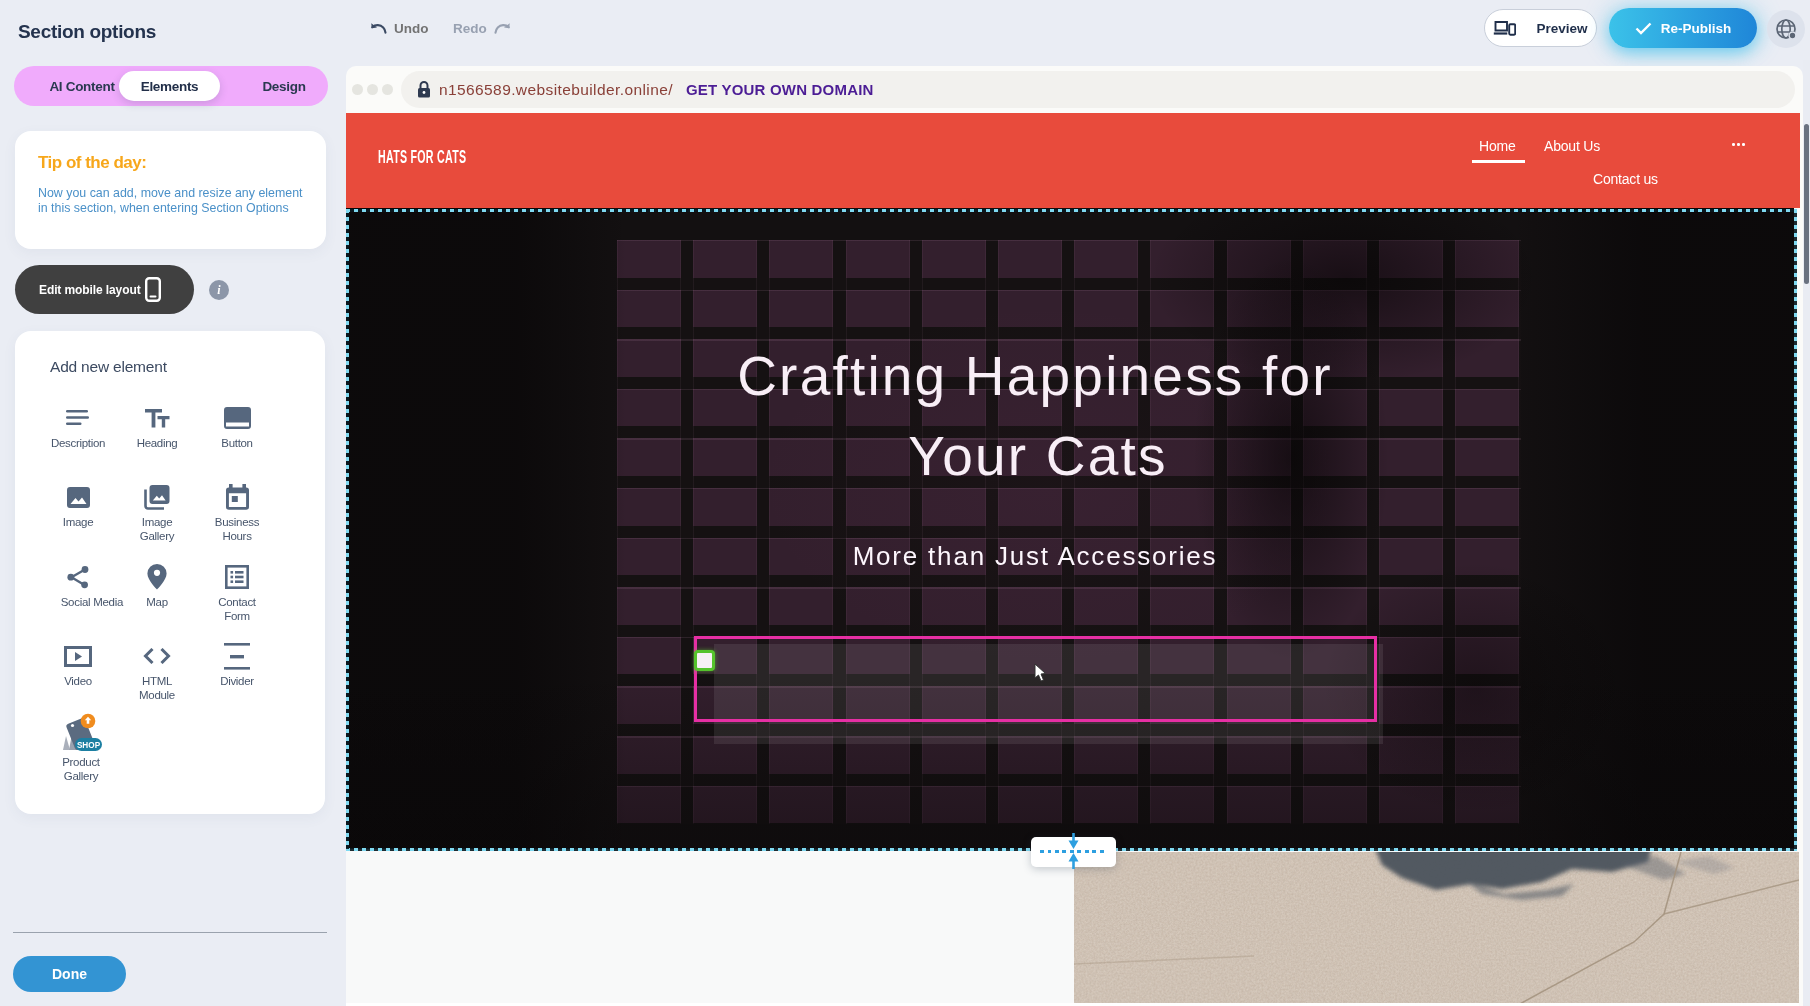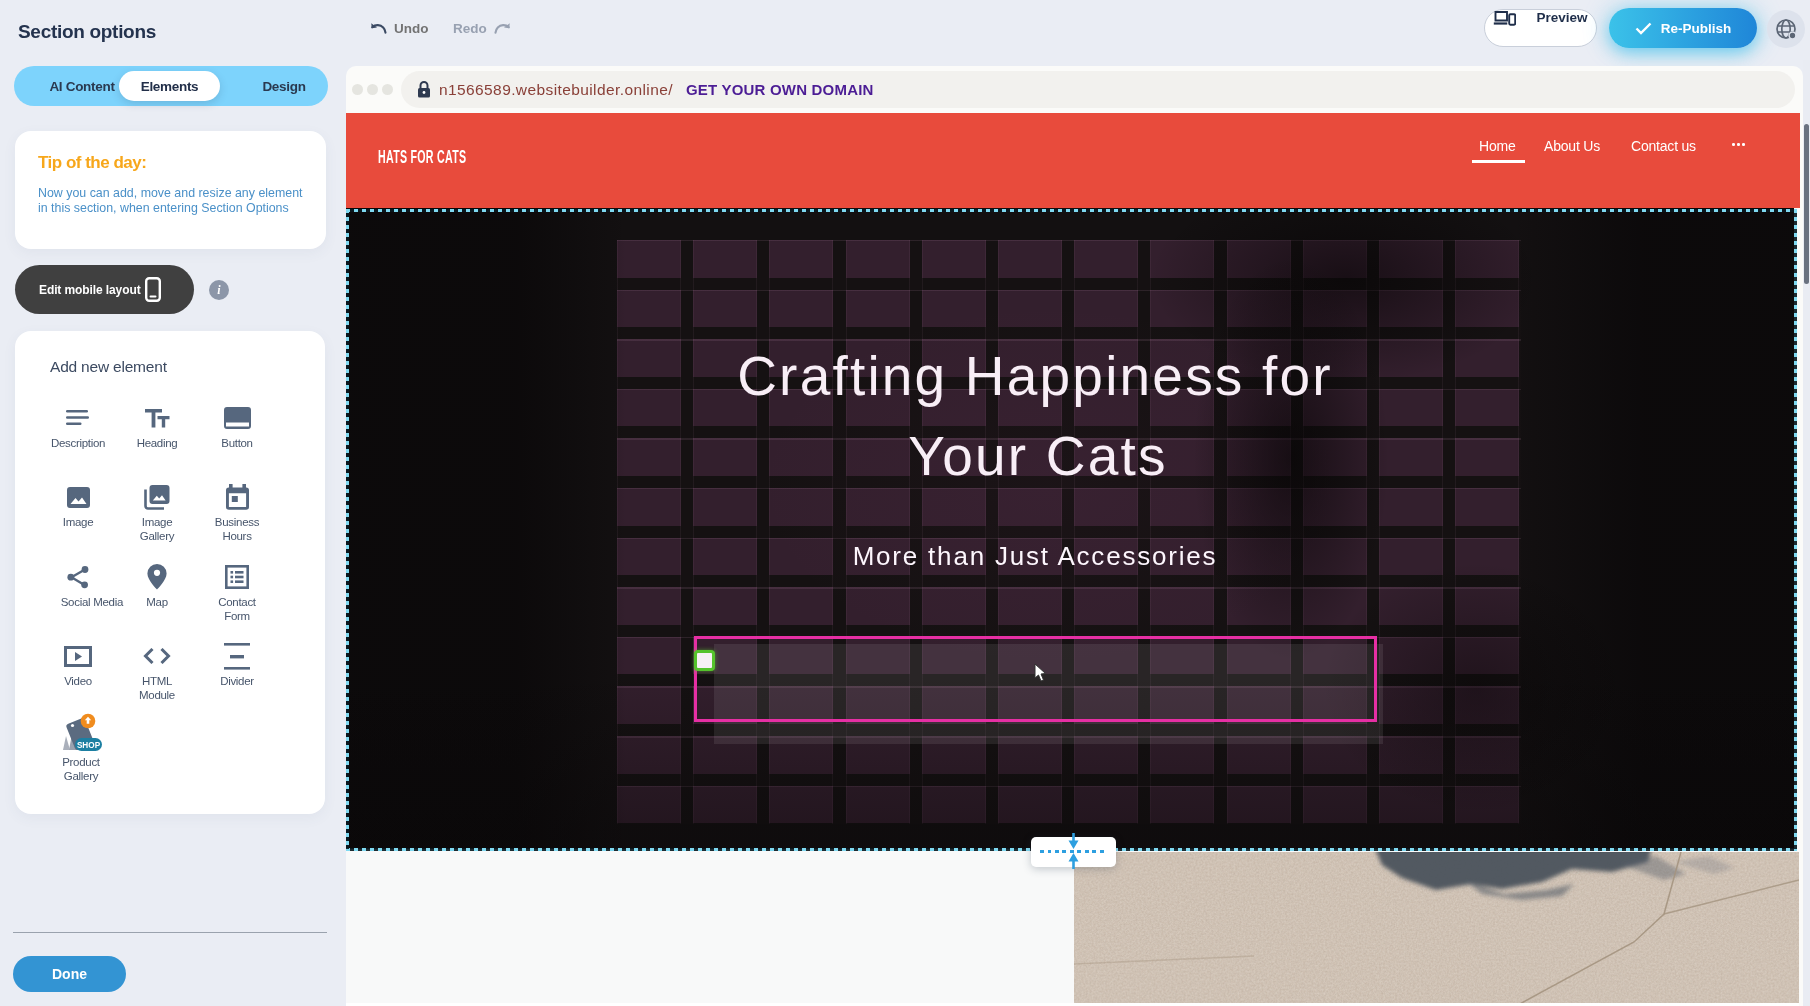--- a/index.html
+++ b/index.html
@@ -3,25 +3,25 @@
 <meta charset="utf-8">
 <style>
 * { margin:0; padding:0; box-sizing:border-box; }
 html,body { width:1810px; height:1006px; overflow:hidden; }
 body { font-family:"Liberation Sans", sans-serif; background:#eaedf4; position:relative; }
 .abs { position:absolute; }
 
 #title { left:18px; top:21px; letter-spacing:-0.3px; font-size:19px; font-weight:bold; color:#24334e; }
 #undo { left:370px; top:21px; display:flex; align-items:center; gap:7px; font-size:13.5px; font-weight:bold; color:#737373; }
 #redo { left:453px; top:21px; display:flex; align-items:center; gap:7px; font-size:13.5px; font-weight:bold; color:#98a1b1; }
-#previewBtn { left:1484px; top:9px; width:113px; height:38px; border:1px solid #c9cfda; border-radius:19px; background:#fff; display:flex; align-items:flex-start; justify-content:center; gap:20px; font-size:13.5px; font-weight:bold; color:#1f2e4a; }
+#previewBtn { left:1484px; top:9px; width:113px; height:38px; border:1px solid #c9cfda; border-radius:19px; background:#fff; display:flex; align-items:center; justify-content:center; gap:20px; font-size:13.5px; font-weight:bold; color:#1f2e4a; }
 #republishBtn { left:1609px; top:8px; width:148px; height:40px; border-radius:21px; background:linear-gradient(90deg,#3bc2e9,#1f86d8); box-shadow:0 5px 16px rgba(44,186,235,.55), 0 0 28px rgba(44,186,235,.33); display:flex; align-items:center; justify-content:center; gap:9px; font-size:13.5px; font-weight:bold; color:#fff; }
 #globeBtn { left:1767px; top:10px; width:38px; height:38px; border-radius:50%; background:#dde2ec; display:flex; align-items:center; justify-content:center; }
 
-#tabs { left:14px; top:66px; width:314px; height:40px; background:#7dd3fc; border-radius:20px; }
+#tabs { left:14px; top:66px; width:314px; height:40px; background:#f0abfc; border-radius:20px; }
 #tabs .tab { position:absolute; top:0; height:40px; display:flex; align-items:center; justify-content:center; font-size:13.5px; font-weight:bold; letter-spacing:-0.3px; color:#2a3950; }
 #tabAI { left:20px; width:96px; }
 #tabDesign { left:222px; width:96px; }
 #tabActive { position:absolute; left:105px; top:5px; width:101px; height:30px; background:#fff; border-radius:15px; box-shadow:0 3px 8px rgba(40,60,90,.18); display:flex; align-items:center; justify-content:center; font-size:13.5px; font-weight:bold; letter-spacing:-0.3px; color:#222f49; }
 #tipCard { left:15px; top:131px; width:311px; height:118px; background:#fff; border-radius:16px; box-shadow:0 4px 14px rgba(70,90,120,.06); }
 #tipTitle { left:38px; top:153px; letter-spacing:-0.5px; font-size:17px; font-weight:bold; color:#f7a71b; }
 #tipBody { left:38px; top:186px; width:292px; font-size:12.4px; line-height:15px; color:#4a90c8; }
 #editBtn { left:15px; top:265px; width:179px; height:49px; border-radius:25px; background:#404040; display:flex; align-items:center; color:#fff; font-size:12px; letter-spacing:-0.1px; font-weight:bold; white-space:nowrap; }
 #infoBtn { left:209px; top:280px; width:20px; height:20px; border-radius:50%; background:#8c96a8; color:#fff; font-size:12px; font-weight:bold; display:flex; align-items:center; justify-content:center; font-family:"Liberation Serif",serif; font-style:italic; }
 #addCard { left:15px; top:331px; width:310px; height:483px; background:#fff; border-radius:16px; box-shadow:0 4px 14px rgba(70,90,120,.06); }
@@ -301,21 +301,21 @@
       <circle cx="7" cy="11.5" r="1.4" fill="#fff"></circle>
     </svg>
     <span id="urlText" style="margin-left:8px;">n1566589.websitebuilder.online/</span>
     <span id="urlGreen">GET YOUR OWN DOMAIN</span>
   </div>
 
 <div class="abs" id="redHeader">
   <div id="logo2">HATS FOR CATS</div>
   <div class="nav" style="left:1133px;">Home</div>
   <div class="nav" style="left:1198px;">About Us</div>
-  <div class="nav" style="left:1285px;">Contact us</div>
+  <div class="nav" style="left:1247px;margin-top:33px;">Contact us</div>
   <div style="position:absolute; left:1386px; top:30px; display:flex; gap:2.5px;">
       <i style="width:2.5px;height:2.5px;border-radius:50%;background:#fff;"></i>
       <i style="width:2.5px;height:2.5px;border-radius:50%;background:#fff;"></i>
       <i style="width:2.5px;height:2.5px;border-radius:50%;background:#fff;"></i>
     </div>
   <div style="position:absolute; left:1126px; top:47px; width:53px; height:2.5px; background:#fff;"></div>
 </div>
 
 <div class="abs" id="hero">
   <div id="grid"></div>

